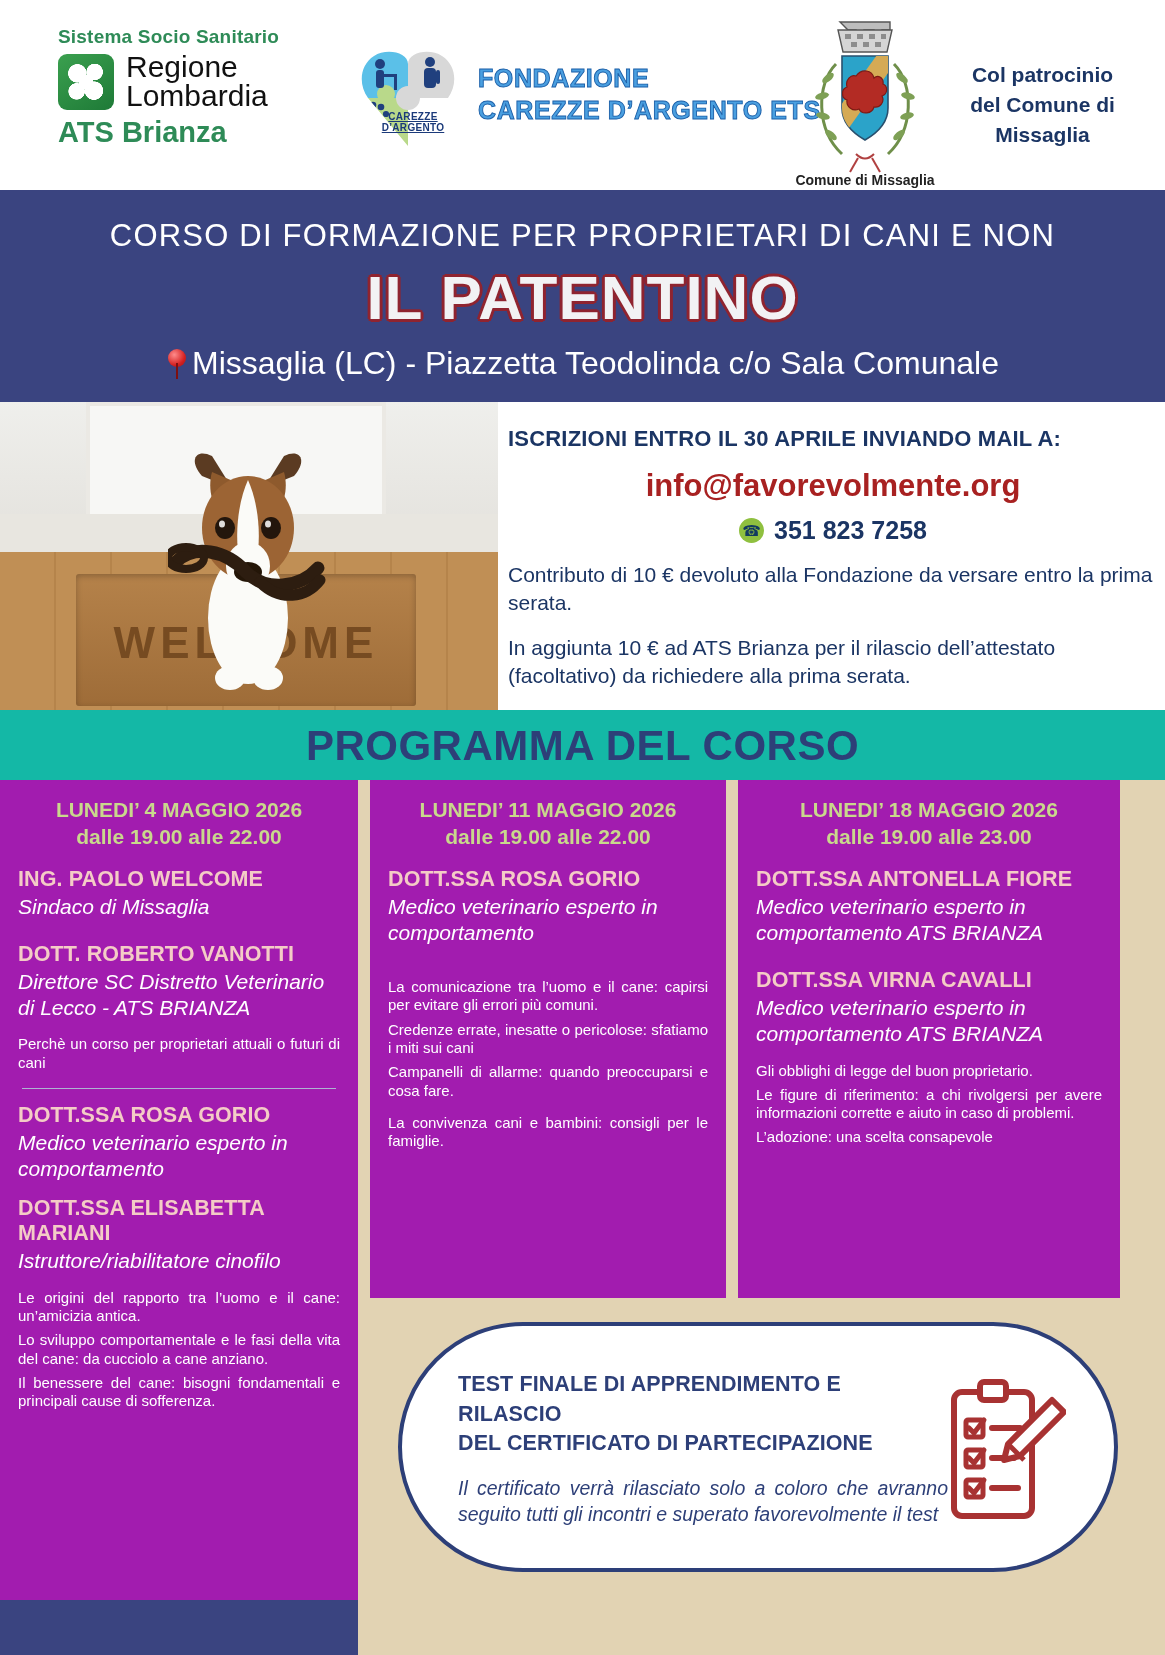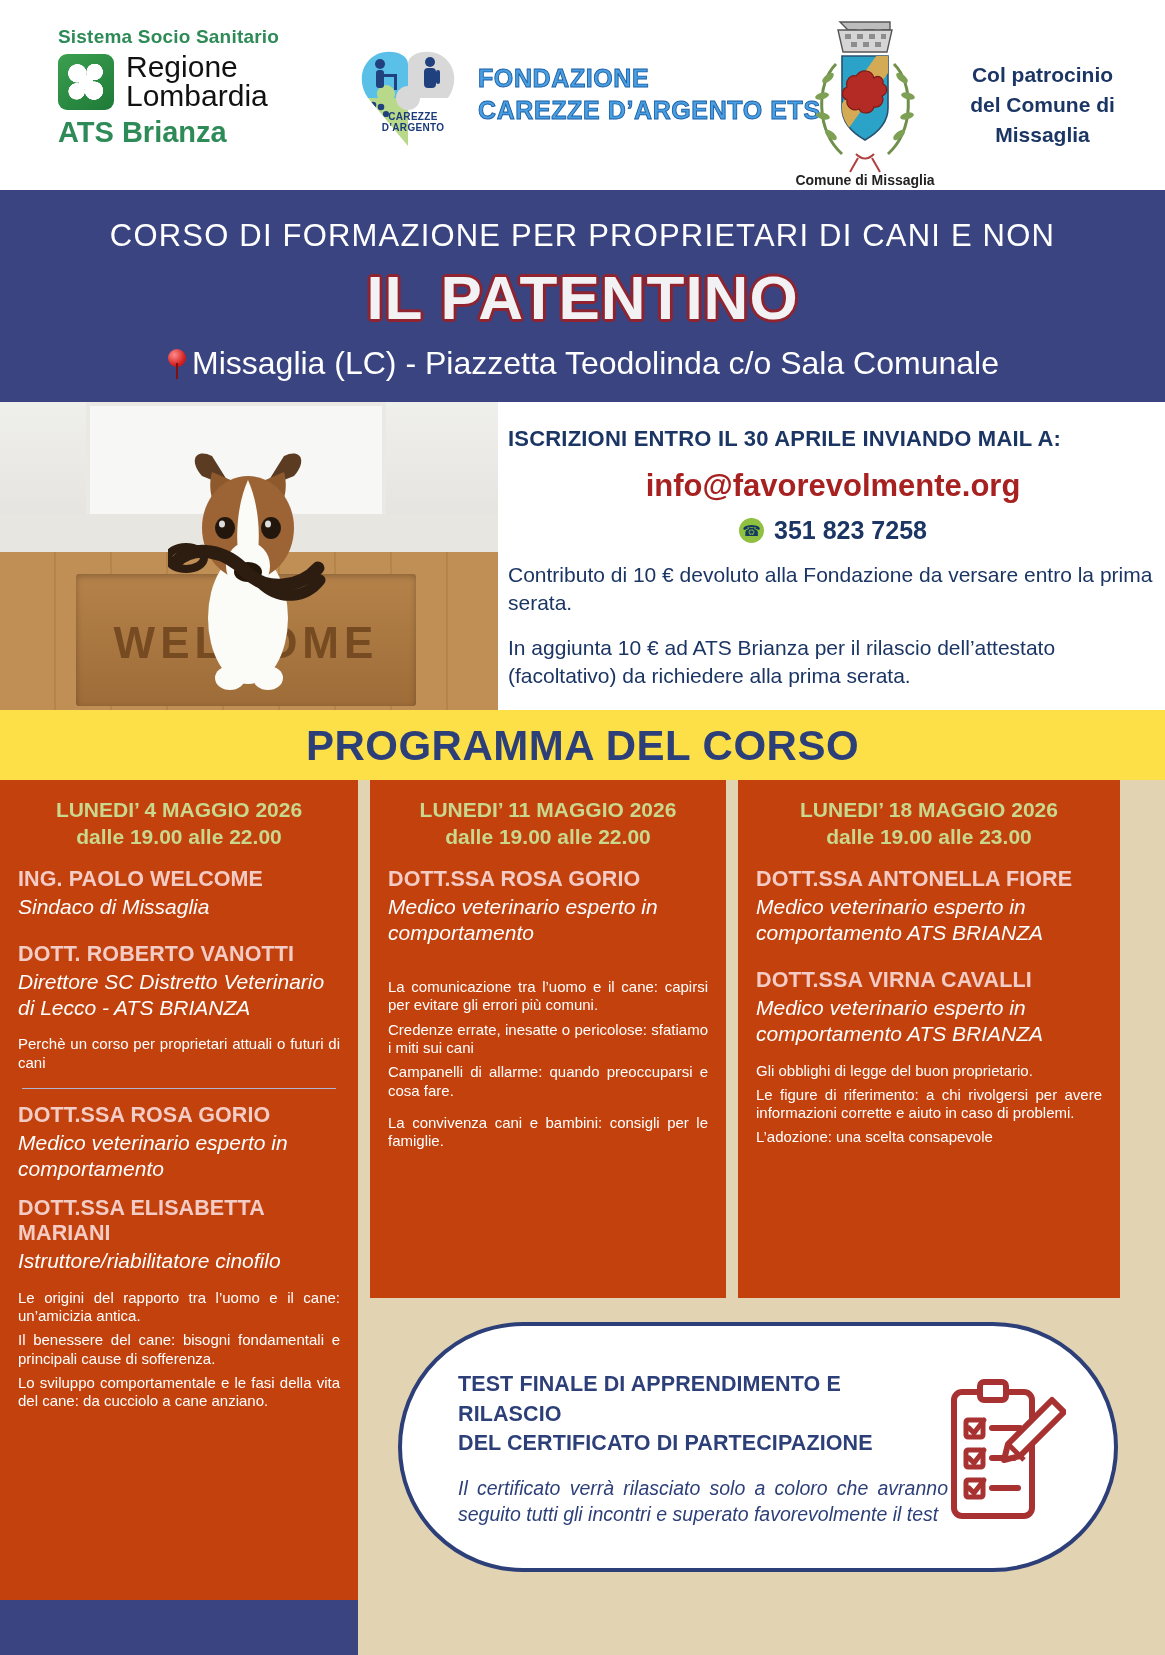--- a/index.html
+++ b/index.html
@@ -35,21 +35,21 @@
       radial-gradient(circle at 50% 50%, #fff 7px, transparent 7.5px);
   }
   .rl-words{margin-left:12px;color:#111;font-size:30px;line-height:.95;font-weight:500;}
   .rl-bot{color:#2e8b57;font-size:29px;font-weight:bold;margin-top:6px;}
 
   
   .logo-cz{position:absolute;left:352px;top:46px;width:120px;height:110px;}
   .cz-heart{position:absolute;left:0;top:0;width:112px;height:104px;}
   .cz-label{
     position:absolute;left:16px;top:66px;width:90px;text-align:center;
-    color:#1b3a7a;font-weight:bold;font-size:10px;line-height:1.05;letter-spacing:.3px;
+    color:#1b3a7a;font-weight:bold;font-size:10px;line-height:1.05;letter-spacing:.3px;text-decoration:underline;
   }
   .fond-text{
     position:absolute;left:478px;top:62px;
     color:#4a9fe0;font-weight:bold;font-size:25px;line-height:1.28;
     letter-spacing:.6px;
     -webkit-text-stroke:.9px #1b5fa8;
   }
 
   
   .logo-cm{position:absolute;left:800px;top:8px;width:130px;height:175px;}
@@ -133,30 +133,30 @@
   .phone-ico{
     width:25px;height:25px;border-radius:50%;
     background:#8fc03f;display:inline-flex;align-items:center;justify-content:center;
     color:#123a60;font-size:15px;
   }
   .reg-phone-num{color:#1b3564;font-weight:bold;font-size:25px;}
   .reg-p{color:#1b3564;font-size:21px;line-height:1.35;margin-top:16px;}
 
   
   .prog-band{
-    position:absolute;left:0;top:710px;width:1165px;height:70px;background:#fde047;
+    position:absolute;left:0;top:710px;width:1165px;height:70px;background:#14b8a6;
     text-align:center;
   }
   .prog-band h2{
     margin:0;padding-top:12px;color:#2d3f78;font-size:42px;font-weight:bold;letter-spacing:.5px;
   }
 
   
   .cols{position:absolute;left:0;top:780px;width:1165px;height:875px;background:#e2d3b3;}
-  .col{position:absolute;top:0;background:#c2410c;box-sizing:border-box;padding:16px 18px 20px 18px;}
+  .col{position:absolute;top:0;background:#a21caf;box-sizing:border-box;padding:16px 18px 20px 18px;}
   .col1{left:0;width:358px;height:875px;}
   .col2{left:370px;width:356px;height:518px;}
   .col3{left:738px;width:382px;height:518px;}
 
   .col-date{
     text-align:center;color:#c9d88c;font-weight:bold;font-size:21px;line-height:1.3;
     margin-bottom:16px;
   }
   .spk-name{color:#f4ccc6;font-weight:bold;font-size:21.5px;letter-spacing:.1px;margin-top:4px;}
   .spk-role{color:#ffffff;font-style:italic;font-size:21px;line-height:1.25;margin-top:2px;}
@@ -369,22 +369,22 @@
       <div class="spk-name">DOTT. ROBERTO VANOTTI</div>
       <div class="spk-role">Direttore SC Distretto Veterinario di Lecco - ATS BRIANZA</div>
       <div class="body-p">Perchè un corso per proprietari attuali o futuri di cani</div>
       <hr class="hr-thin">
       <div class="spk-name">DOTT.SSA ROSA GORIO</div>
       <div class="spk-role">Medico veterinario esperto in comportamento</div>
       <div class="gap-sm"></div>
       <div class="spk-name">DOTT.SSA ELISABETTA MARIANI</div>
       <div class="spk-role">Istruttore/riabilitatore cinofilo</div>
       <div class="body-p">Le origini del rapporto tra l’uomo e il cane: un’amicizia antica.</div>
+      <div class="body-p tight">Lo sviluppo comportamentale e le fasi della vita del cane: da cucciolo a cane anziano.</div>
       <div class="body-p tight">Il benessere del cane: bisogni fondamentali e principali cause di sofferenza.</div>
-      <div class="body-p tight">Lo sviluppo comportamentale e le fasi della vita del cane: da cucciolo a cane anziano.</div>
     </div>
 
     <div class="col col2">
       <div class="col-date">
         <div>LUNEDI’ 11 MAGGIO 2026</div>
         <div>dalle 19.00 alle 22.00</div>
       </div>
       <div class="spk-name">DOTT.SSA ROSA GORIO</div>
       <div class="spk-role">Medico veterinario esperto in comportamento</div>
       <div class="gap-lg"></div>

